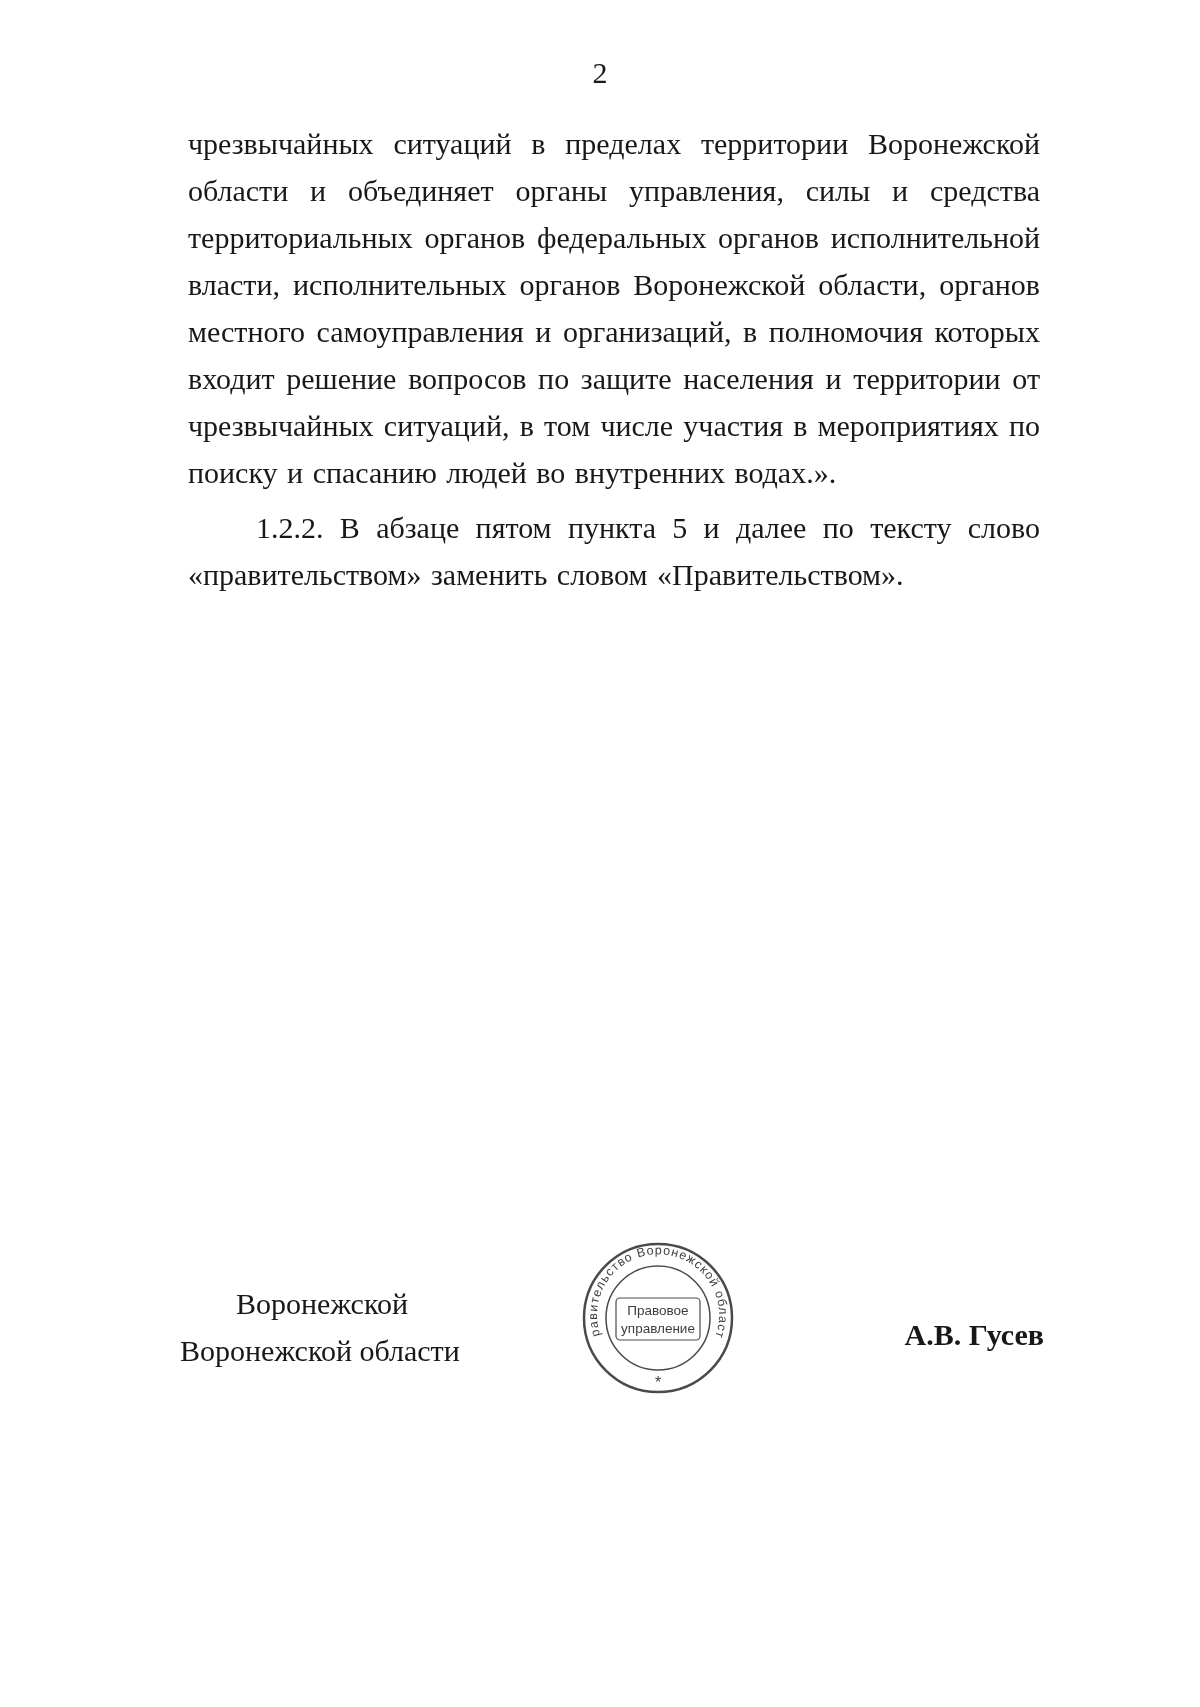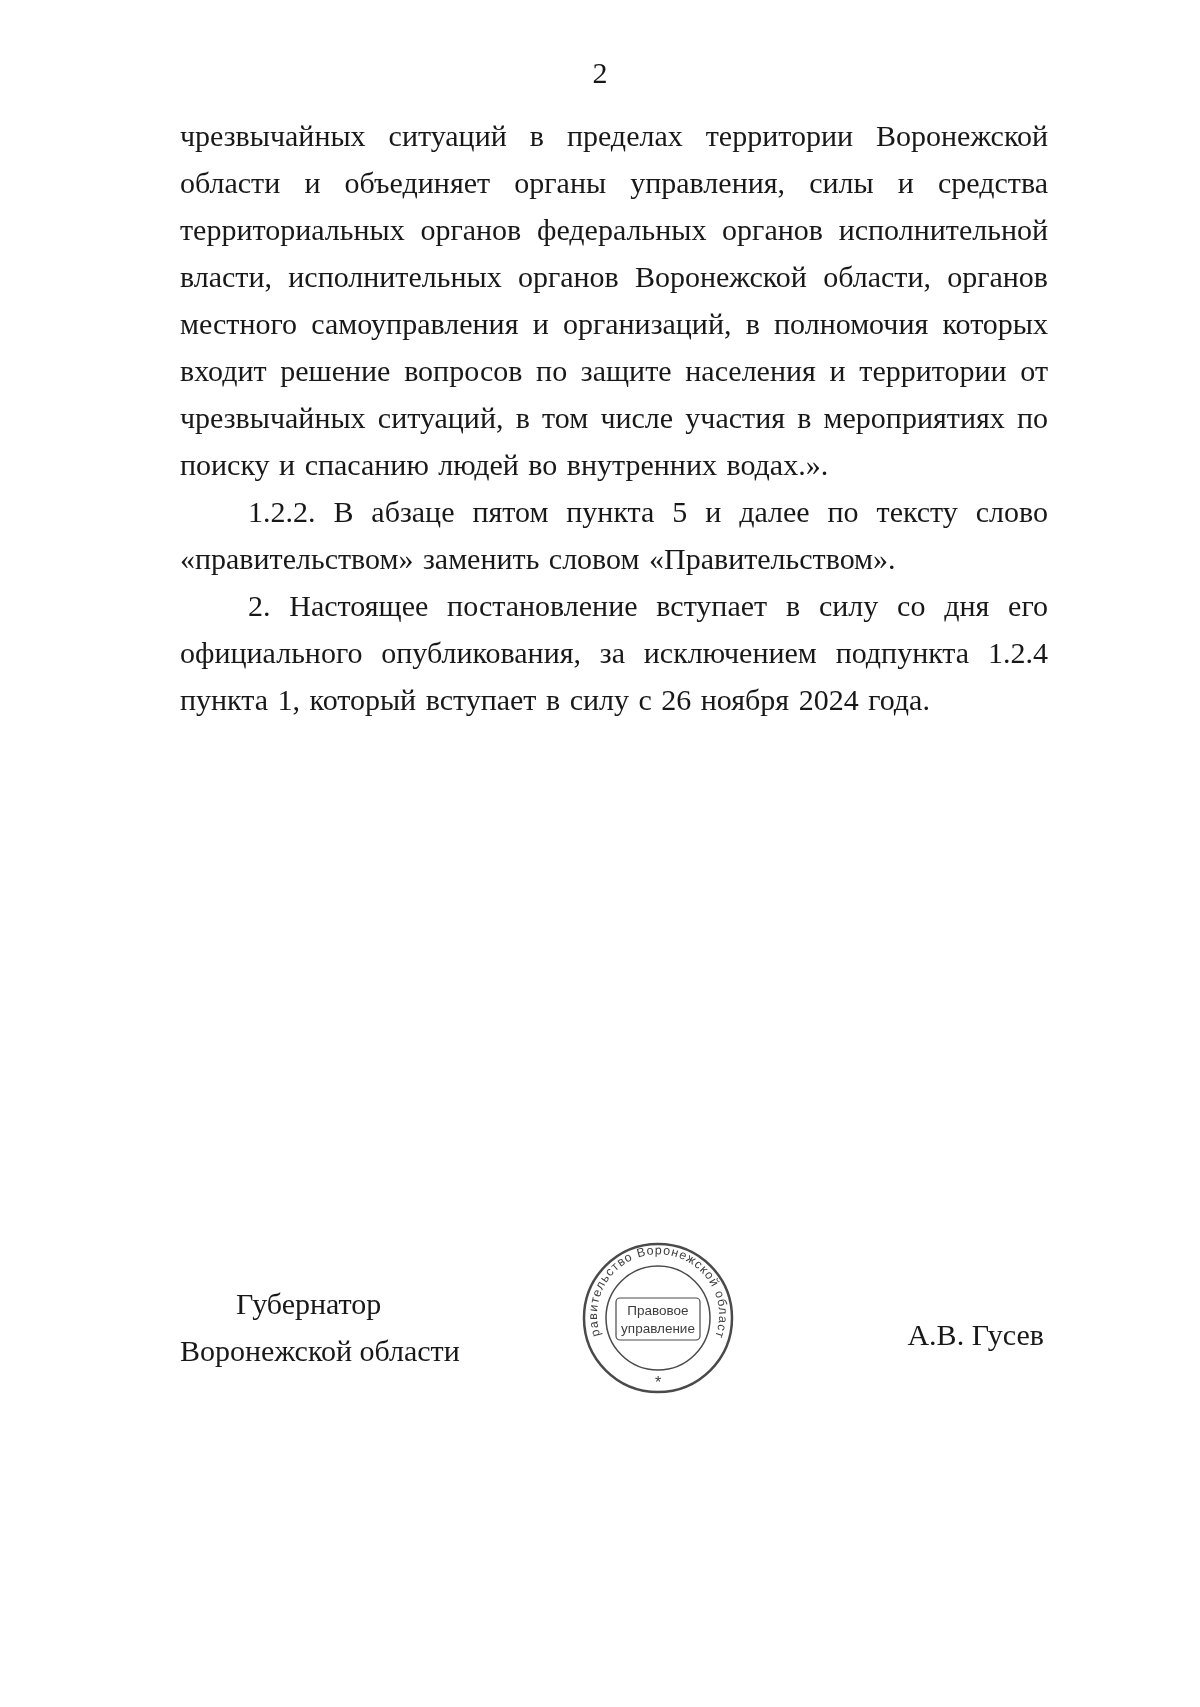--- a/index.html
+++ b/index.html
@@ -26,21 +26,21 @@
   }
   .body-text {
     position: absolute;
     top: 112px;
     left: 180px;
     width: 868px;
     font-size: 30px;
     line-height: 47px;
   }
   .body-text p {
-    margin: 0;
+    margin: 8px;
     text-align: justify;
     text-justify: inter-word;
     word-spacing: 2px;
   }
   .body-text p.indent {
     text-indent: 68px;
   }
   
   .sig-left {
     position: absolute;
@@ -52,20 +52,21 @@
   }
   .sig-left .line1 {
     padding-left: 56px;
   }
   .sig-right {
     position: absolute;
     right: 156px;
     top: 1318px;
     font-size: 30px;
     white-space: nowrap;
+    font-weight: bold;
   }
   .stamp-wrap {
     position: absolute;
     left: 578px;
     top: 1238px;
     width: 160px;
     height: 160px;
   }
   .stamp-wrap svg {
     display: block;
@@ -74,25 +75,24 @@
 </head>
 <body>
 
 <div class="page">
 
   <div class="page-number">2</div>
 
   <div class="body-text">
     <p class="no-indent">чрезвычайных ситуаций в пределах территории Воронежской области и объединяет органы управления, силы и средства территориальных органов федеральных органов исполнительной власти, исполнительных органов Воронежской области, органов местного самоуправления и организаций, в полномочия которых входит решение вопросов по защите населения и территории от чрезвычайных ситуаций, в том числе участия в мероприятиях по поиску и спасанию людей во внутренних водах.».</p>
     <p class="indent">1.2.2. В абзаце пятом пункта 5 и далее по тексту слово «правительством» заменить словом «Правительством».</p>
-    <p class="indent">2. Настоящее постановление вступает в силу со дня его официального опубликования, за исключением подпункта 1.2.4 пункта 1, который вступает в силу с 26 ноября 2024 года.</p>
   </div>
 
   <div class="sig-left">
-    <div class="line1">Губернатор</div>
+    <div class="line1">Воронежской</div>
     <div class="line2">Воронежской области</div>
   </div>
 
   <div class="stamp-wrap">
     <svg width="160" height="160" viewBox="0 0 160 160">
       <defs>
         <path id="ring-path" d="M 23.6 100.5 A 61 61 0 1 1 136.4 100.5" fill="none"></path>
       </defs>
 
       <circle cx="80" cy="80" r="74" fill="none" stroke="#4a4a4a" stroke-width="2.5"></circle>

